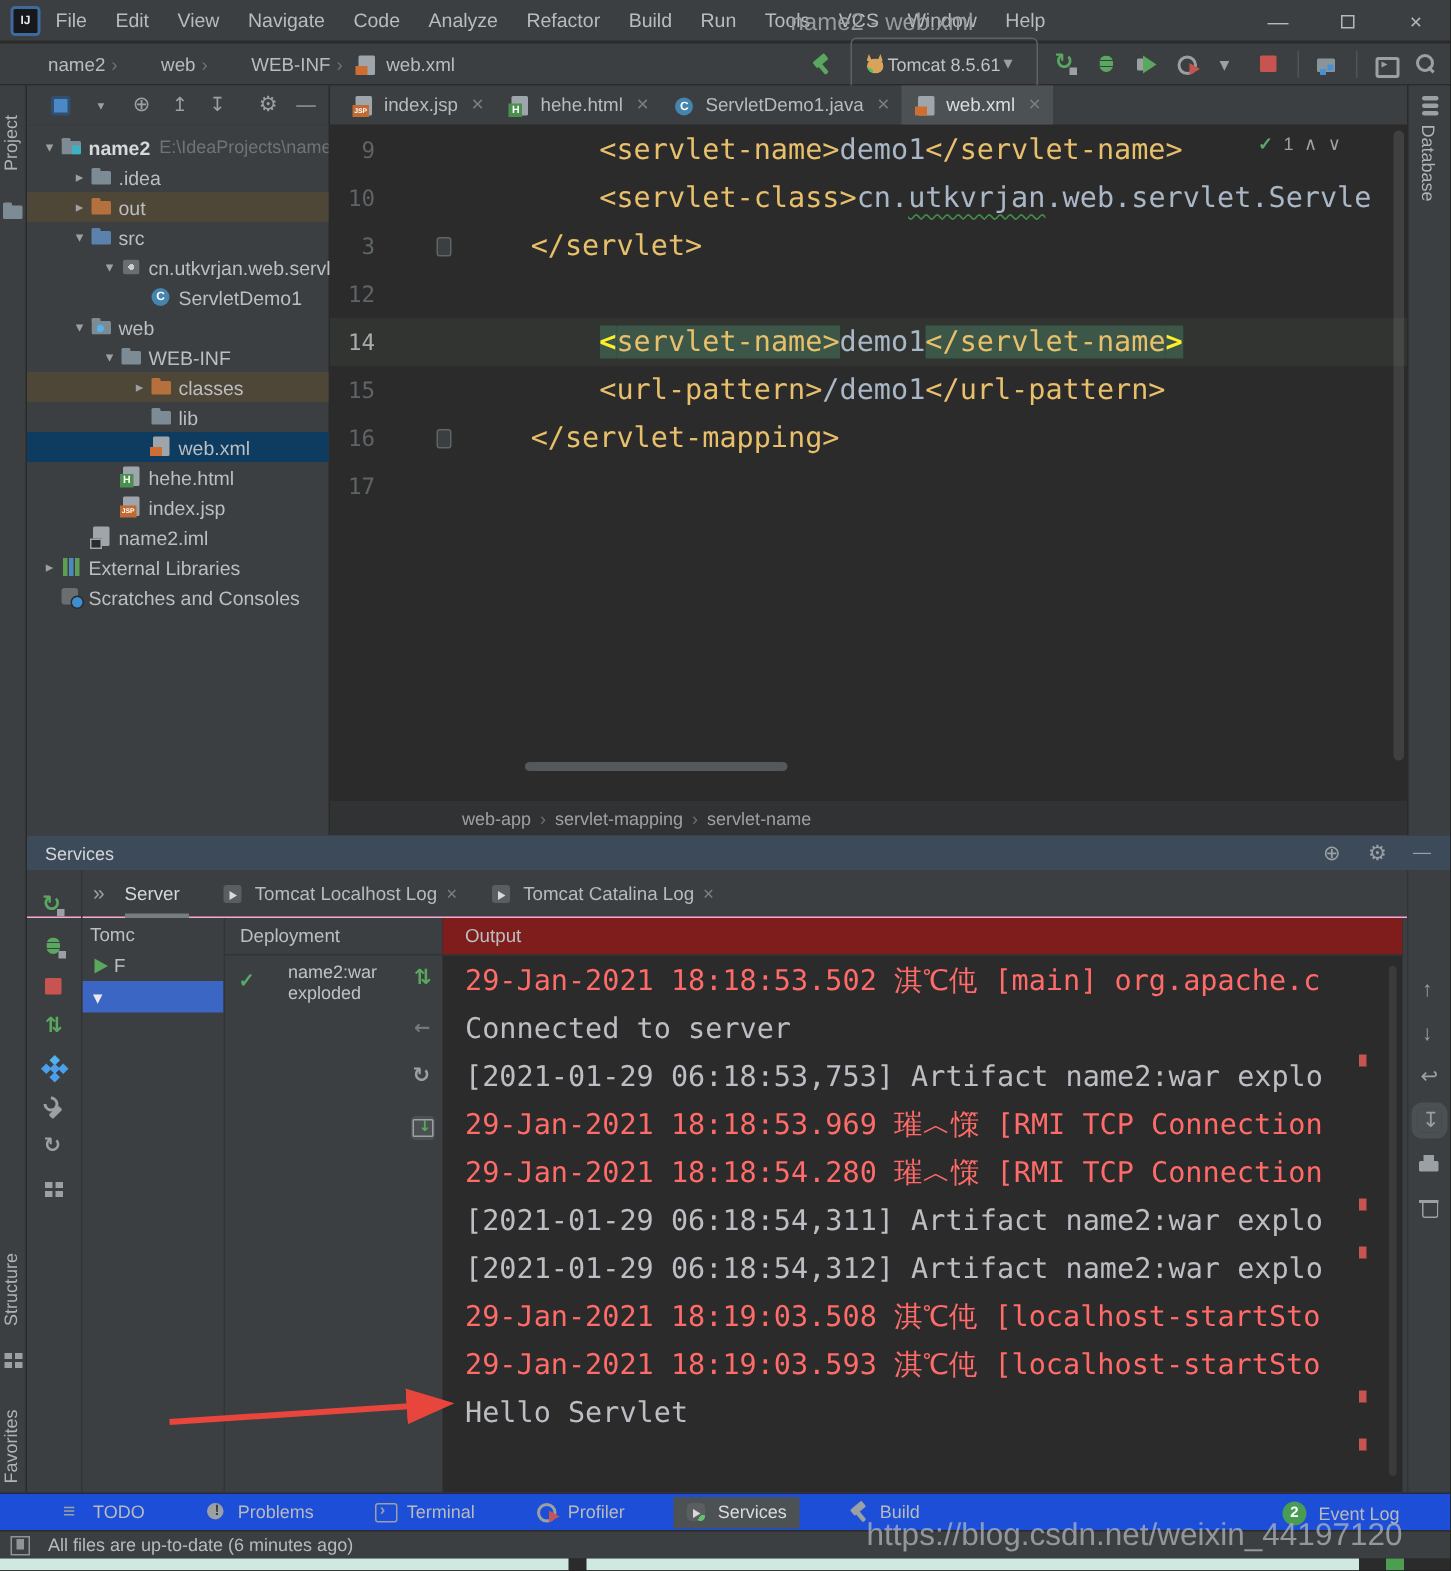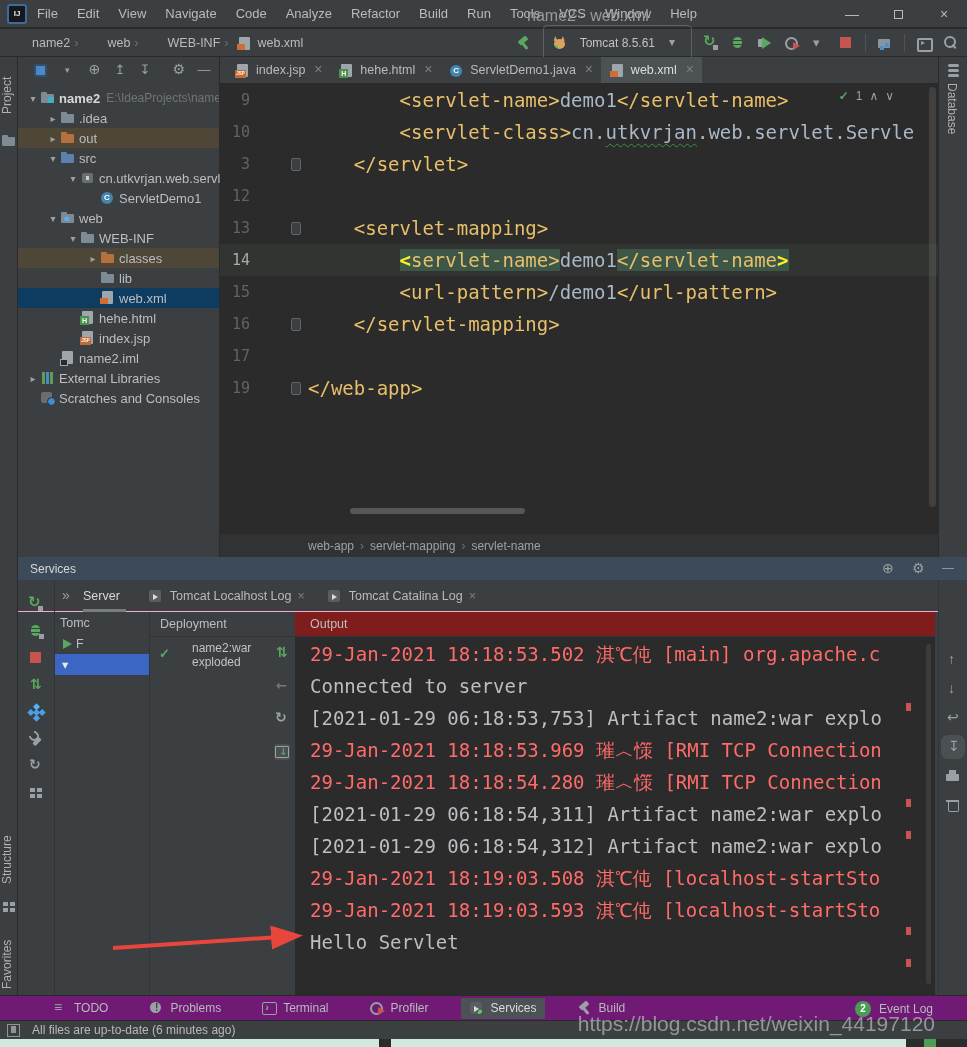--- a/index.html
+++ b/index.html
@@ -17,21 +17,21 @@
   .win-controls{position:absolute;right:0;top:0;height:28px;display:flex}
   .wc{width:46px;height:28px;display:flex;align-items:center;justify-content:center;color:#b6b9bb;font-size:14px}
   .wc .sq{width:9px;height:9px;border:1px solid #b6b9bb}
 
   
   #navbar{position:absolute;left:0;top:29px;width:967px;height:28px;background:#3c3f41;border-bottom:1px solid #2a2a2a}
   .crumbs{position:absolute;left:12px;top:0;height:28px;display:flex;align-items:center;gap:4px}
   .crumb{display:flex;align-items:center;gap:5px;color:#b9bbbd;font-size:12.5px}
   .crumb + .crumb::before{content:"›";color:#6f7476;margin-right:4px}
   .nav-tools{position:absolute;right:8px;top:0;height:28px;display:flex;align-items:center;gap:11px}
-  .dd{display:flex;align-items:center;gap:12px;height:22px;border:1px solid #5e6163;border-radius:4px;padding:17px 8px;font-size:12px;color:#c0c2c4}
+  .dd{display:flex;align-items:center;gap:0;height:22px;border:1px solid #5e6163;border-radius:4px;padding:17px 8px;font-size:12px;color:#c0c2c4}
   .vsep{width:1px;height:18px;background:#515456}
 
   
   .gi{position:relative;display:inline-block;width:16px;height:16px;flex:none}
   .gi:not([data-icon]){display:none}
   .gi[data-icon="hammer-icon"]::before{content:"";position:absolute;left:2px;top:3px;width:10px;height:5px;background:currentColor;border-radius:1px;transform:rotate(-40deg)}
   .gi[data-icon="hammer-icon"]::after{content:"";position:absolute;left:7px;top:6px;width:3px;height:9px;background:currentColor;border-radius:1px;transform:rotate(-40deg)}
   .gi[data-icon="tomcat-icon"]::before{content:"";position:absolute;left:2px;top:4px;width:11px;height:10px;border-radius:50%;background:#d8a45c;
       background-image:radial-gradient(circle 2.5px at 15% 88%,#57c25b 97%,transparent)}
   .gi[data-icon="tomcat-icon"]::after{content:"";position:absolute;left:2px;top:1px;width:11px;height:5px;background:#d8a45c;
@@ -197,21 +197,21 @@
   .sv-log{position:absolute;left:0;top:26px;right:0}
   .lg{height:32px;line-height:32px;padding-left:15px;font-family:"DejaVu Sans Mono",monospace;font-size:19px;white-space:pre;overflow:hidden}
   .lg[data-cls="red"]{color:#ff6b68}
   .lg[data-cls="gray"]{color:#bcbec4}
   .tick{position:absolute;left:611px;width:5px;height:8px;background:#c75450}
   .sv-vscroll{position:absolute;left:631px;top:32px;width:5px;height:340px;background:rgba(255,255,255,.08);border-radius:3px}
   .sv-right-toolbar{position:absolute;right:0;top:23px;bottom:0;width:29px;border-left:1px solid #323537;display:flex;flex-direction:column;align-items:center;gap:13px;padding-top:72px}
   .sv-right-toolbar .sel{background:#4b5053;border-radius:3px;outline:4px solid #4b5053}
 
   
-  #bottombar{position:absolute;left:0;top:995px;width:967px;height:25px;background:#701a75;border-top:1px solid #2a2a2a;display:flex;align-items:center;padding-left:44px;gap:24px}
+  #bottombar{position:absolute;left:0;top:995px;width:967px;height:25px;background:#1d4ed8;border-top:1px solid #2a2a2a;display:flex;align-items:center;padding-left:32px;gap:24px}
   .bbi{display:flex;align-items:center;gap:6px;font-size:12px;color:#b8babc;height:21px;padding:0 8px}
   .bbi[data-state="active"]{background:#4c5153;color:#dadcde}
   .eventlog{position:absolute;right:34px;top:0;height:25px;display:flex;align-items:center;gap:8px;font-size:12px;color:#b8babc}
   .badge{width:16px;height:16px;border-radius:50%;background:#499c54;color:#fff;font:bold 10px/16px "Liberation Sans",sans-serif;text-align:center}
   #statusbar{position:absolute;left:0;top:1020px;width:967px;height:19px;background:#3c3f41;border-top:1px solid #2a2a2a;display:flex;align-items:center;gap:10px;padding-left:6px;font-size:12px;color:#b8babc}
   #tealstrip{position:absolute;left:0;top:1039px;width:967px;height:8px;background:#2b2b2b}
   .teal{position:absolute;top:0;height:8px;background:#cfe8e0}
   .greenchip{position:absolute;left:924px;top:0;width:12px;height:8px;background:#4c9e50}
 
   
@@ -484,25 +484,20 @@
           <span class="fm" data-fold="end"></span>
           <span class="ct"><span class="cs-n">    </span><span class="cs-t">&lt;/servlet&gt;</span></span>
         </div>
 
         <div class="cl">
           <span class="ln">12</span>
           <span class="fm"></span>
           <span class="ct"></span>
         </div>
 
-        <div class="cl">
-          <span class="ln">13</span>
-          <span class="fm" data-fold="start"></span>
-          <span class="ct"><span class="cs-n">    </span><span class="cs-t">&lt;servlet-mapping&gt;</span></span>
-        </div>
 
         <div class="cl" data-state="current">
           <span class="ln">14</span>
           <span class="fm"></span>
           <span class="ct"><span class="cs-n">        </span><span class="cs-bh">&lt;</span><span class="cs-th">servlet-name</span><span class="cs-th">&gt;</span><span class="cs-n">demo1</span><span class="cs-th">&lt;/servlet-name</span><span class="cs-bh">&gt;</span></span>
         </div>
 
         <div class="cl">
           <span class="ln">15</span>
           <span class="fm"></span>
@@ -515,25 +510,20 @@
           <span class="ct"><span class="cs-n">    </span><span class="cs-t">&lt;/servlet-mapping&gt;</span></span>
         </div>
 
         <div class="cl">
           <span class="ln">17</span>
           <span class="fm"></span>
           <span class="ct"></span>
         </div>
 
 
-        <div class="cl">
-          <span class="ln">19</span>
-          <span class="fm" data-fold="end"></span>
-          <span class="ct"><span class="cs-t">&lt;/web-app&gt;</span></span>
-        </div>
       </div>
     <div class="insp">
       <span class="ok">✓</span>
         <span>1</span>
       <span>∧</span>
       <span>∨</span>
     </div>
     <div class="e-vscroll"></div>
     <div class="e-hscroll"></div>
     <div class="ebc">

